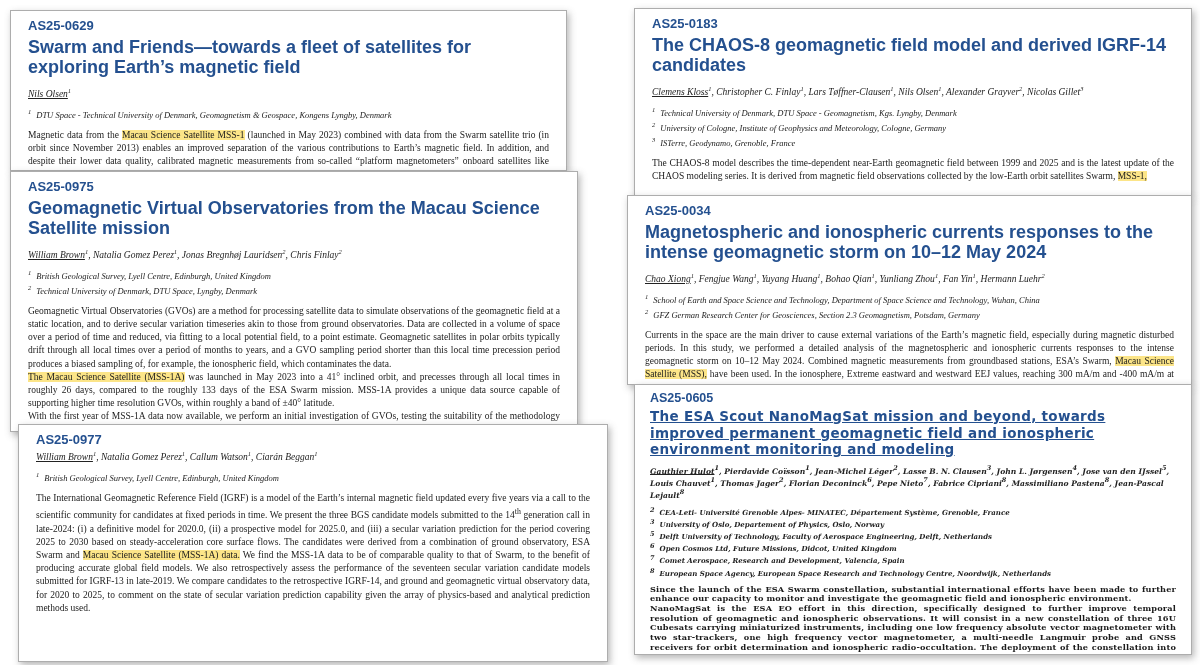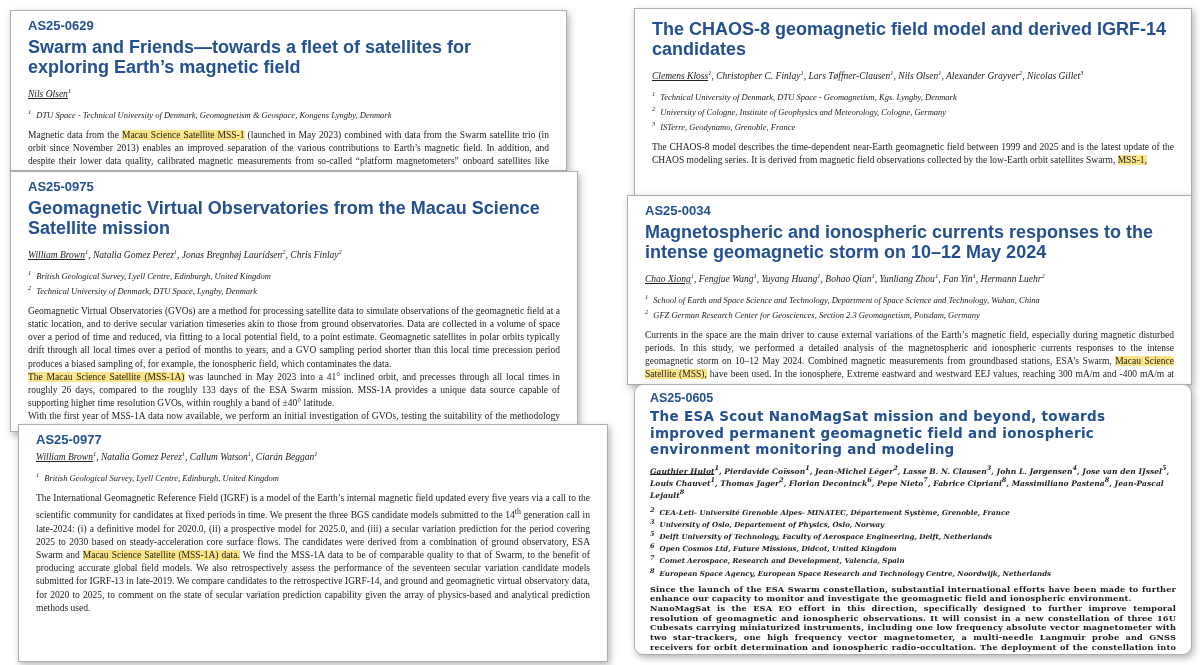--- a/index.html
+++ b/index.html
@@ -19,21 +19,21 @@
     border:1px solid var(--border);
     box-shadow:2px 3px 7px rgba(90,90,90,.45);
     overflow:hidden;box-sizing:border-box;
     padding:7px 17px 10px 17px;
   }
   #c1{left:10px;top:10px;width:557px;height:161px;}
   #c2{left:10px;top:171px;width:568px;height:261px;}
   #c3{left:18px;top:424px;width:590px;height:238px;}
   #c4{left:634px;top:8px;width:558px;height:188px;}
   #c5{left:627px;top:195px;width:565px;height:190px;}
-  #c6{left:634px;top:384px;width:558px;height:271px;border-radius:9px;}
+  #c6{left:634px;top:384px;width:558px;height:271px;}
 
   .cid{
     font-family:"Liberation Sans",sans-serif;font-weight:700;
     font-size:13px;line-height:16px;color:var(--blue);
   }
   .ctitle{
     font-family:"Liberation Sans",sans-serif;font-weight:700;
     font-size:18px;line-height:20px;color:var(--blue);
     margin:3px 0 8px 0;
   }
@@ -54,21 +54,21 @@
     text-align:justify;color:var(--text);
   }
   .abs p{margin:0;}
   .hl{background:var(--hl);}
 
   
   #c6{padding:6px 15px 8px 15px;}
   #c6 .cid{font-size:12.5px;line-height:15px;}
   #c6 .ctitle{
     font-family:"DejaVu Sans",sans-serif;font-size:13.5px;line-height:16.5px;
-    letter-spacing:.3px;margin:2px 0 6px 0;
+    letter-spacing:.3px;margin:2px 0 6px 0;text-decoration:underline;
   }
   #c6 .authors{
     font-family:"DejaVu Serif",serif;font-weight:700;
     font-size:7.6px;line-height:9.6px;
   }
   #c6 .affil{
     font-family:"DejaVu Serif",serif;font-weight:700;
     font-size:7px;line-height:8.8px;padding-left:11px;text-indent:-11px;
   }
   #c6 .abs{
@@ -111,20 +111,21 @@
   <div class="authors"><span class="u">William Brown</span><sup>1</sup>, <span>Natalia Gomez Perez</span><sup>1</sup>, <span>Callum Watson</span><sup>1</sup>, <span>Ciarán Beggan</span><sup>1</sup></div>
   <div class="affils">
       <div class="affil"><sup>1</sup>British Geological Survey, Lyell Centre, Edinburgh, United Kingdom</div>
     </div>
   <div class="abs">
       <p><span>The International Geomagnetic Reference Field (IGRF) is a model of the Earth’s internal magnetic field updated every five years via a call to the scientific community for candidates at fixed periods in time. We present the three BGS candidate models submitted to the 14</span><sup>th</sup><span> generation call in late-2024: (i) a definitive model for 2020.0, (ii) a prospective model for 2025.0, and (iii) a secular variation prediction for the period covering 2025 to 2030 based on steady-acceleration core surface flows. The candidates were derived from a combination of ground observatory, ESA Swarm and </span><span class="hl">Macau Science Satellite (MSS-1A) data.</span><span> We find the MSS-1A data to be of comparable quality to that of Swarm, to the benefit of producing accurate global field models. We also retrospectively assess the performance of the seventeen secular variation candidate models submitted for IGRF-13 in late-2019. We compare candidates to the retrospective IGRF-14, and ground and geomagnetic virtual observatory data, for 2020 to 2025, to comment on the state of secular variation prediction capability given the array of physics-based and analytical prediction methods used.</span></p>
     </div>
 </article>
 
 <article class="card" id="c4">
+  <div class="cid">AS25-0183</div>
   <h2 class="ctitle">The CHAOS-8 geomagnetic field model and derived IGRF-14 candidates</h2>
   <div class="authors"><span class="u">Clemens Kloss</span><sup>1</sup>, <span>Christopher C. Finlay</span><sup>1</sup>, <span>Lars Tøffner-Clausen</span><sup>1</sup>, <span>Nils Olsen</span><sup>1</sup>, <span>Alexander Grayver</span><sup>2</sup>, <span>Nicolas Gillet</span><sup>3</sup></div>
   <div class="affils">
       <div class="affil"><sup>1</sup>Technical University of Denmark, DTU Space - Geomagnetism, Kgs. Lyngby, Denmark</div>
       <div class="affil"><sup>2</sup>University of Cologne, Institute of Geophysics and Meteorology, Cologne, Germany</div>
       <div class="affil"><sup>3</sup>ISTerre, Geodynamo, Grenoble, France</div>
     </div>
   <div class="abs">
       <p><span>The CHAOS-8 model describes the time-dependent near-Earth geomagnetic field between 1999 and 2025 and is the latest update of the CHAOS modeling series. It is derived from magnetic field observations collected by the low-Earth orbit satellites Swarm, </span><span class="hl">MSS-1,</span></p>
     </div>

